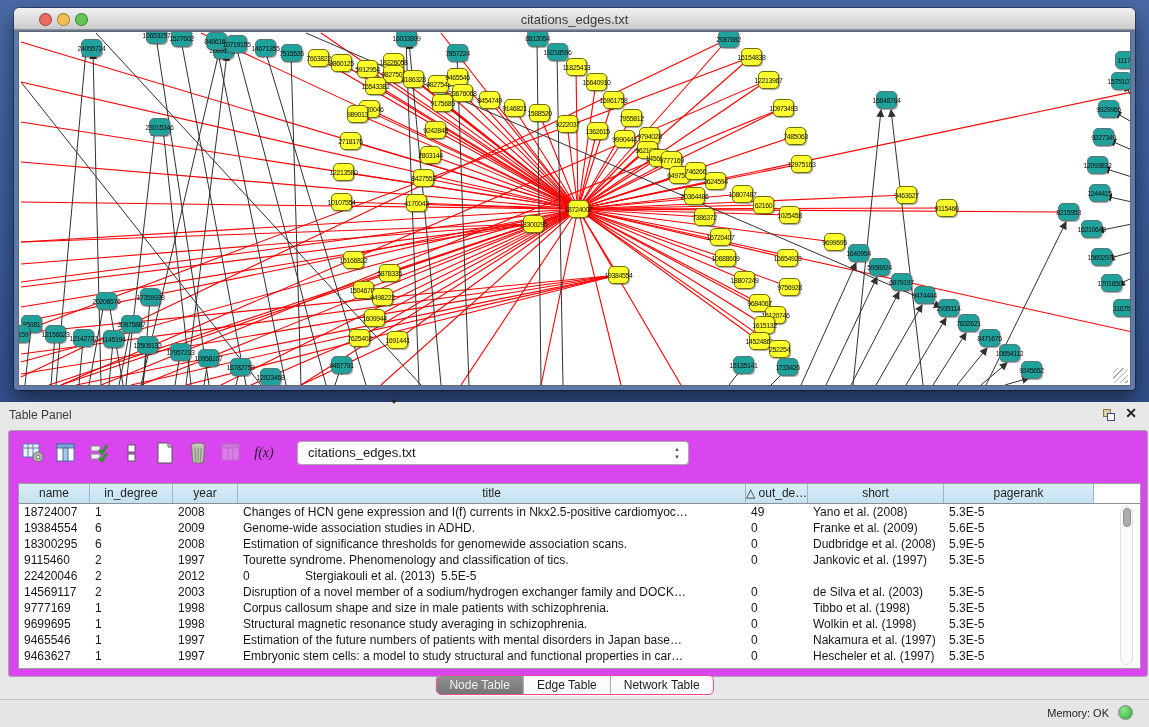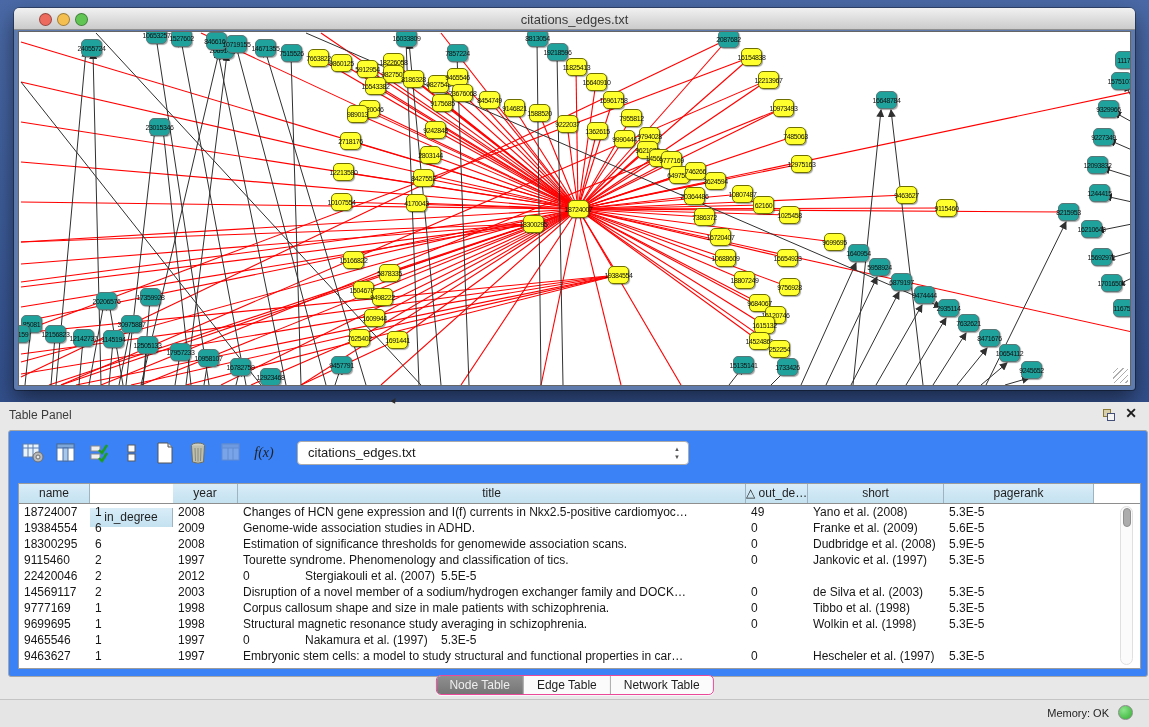--- a/index.html
+++ b/index.html
@@ -30,21 +30,21 @@
 
   
   .panel { position:absolute; left:0; top:402px; width:1149px; height:325px; background:#E8E8E8; }
   .panel-title { position:absolute; left:9px; top:6px; font-size:12px; color:#3C3C3C; }
   .float-icon { position:absolute; right:34px; top:7px; width:12px; height:12px; }
   .float-icon .sq1 { position:absolute; left:0; top:0; width:8px; height:8px; border:1.5px solid #8A7A35; background:#D8CFA8; }
   .float-icon .sq2 { position:absolute; right:0; bottom:0; width:8px; height:8px; border:1.5px solid #45507A; background:#F5F5F5; }
   .close-icon { position:absolute; right:12px; top:3px; font-size:14px; font-weight:bold; color:#1C1C1C; }
 
   .inner { position:absolute; left:8px; right:1px; top:28px; height:247px;
-           background:#3b82f6; border:1px solid #A6A6A6; border-radius:3px; }
+           background:#d946ef; border:1px solid #A6A6A6; border-radius:3px; }
   .toolbar { position:absolute; left:12px; top:7px; height:30px; display:flex; align-items:center; gap:9px; }
   .ticon { width:24px; height:24px; display:flex; align-items:center; justify-content:center; }
   .ticon.disabled { opacity:.4; }
   .fx { font-family:"Liberation Serif",serif; font-style:italic; font-size:14px; color:#222; }
   .combo { margin-left:12px; width:392px; height:24px; background:#FFF; border:1px solid #ABABAB;
            border-radius:4px; position:relative; font-size:13px; line-height:22px; padding-left:10px; color:#1A1A1A; }
   .stepper { position:absolute; right:8px; top:3px; font-size:6px; color:#555; line-height:8px; text-align:center; }
 
   .tablewrap { position:absolute; left:9px; top:52px; width:1123px; height:186px;
                background:#FFF; border:1px solid #9C9C9C; overflow:hidden; }
@@ -699,21 +699,21 @@
       </div>
       <div class="combo">
         <span>citations_edges.txt</span>
         <span class="stepper">▲<br>▼</span>
       </div>
     </div>
 
     <div class="tablewrap">
       <div class="thead">
           <div class="hcell" style="width: 71px;">name</div>
-          <div class="hcell" style="width: 83px; margin-top: 24px;">in_degree</div>
+          <div class="hcell" style="width: 83px;">in_degree</div>
           <div class="hcell" style="width: 65px;">year</div>
           <div class="hcell" style="width: 508px;">title</div>
           <div class="hcell" style="width: 62px;">△ out_de…</div>
           <div class="hcell" style="width: 136px;">short</div>
           <div class="hcell" style="width: 150px;">pagerank</div>
         </div>
       <div>
           <div class="trow">
             <div class="tcell" style="width: 71px;">18724007</div>
             <div class="tcell" style="width: 83px;">1</div>
@@ -748,21 +748,21 @@
             <div class="tcell" style="width: 508px;">Tourette syndrome. Phenomenology and classification of tics.</div>
             <div class="tcell" style="width: 62px;">0</div>
             <div class="tcell" style="width: 136px;">Jankovic et al. (1997)</div>
             <div class="tcell" style="width: 150px;">5.3E-5</div>
           </div>
           <div class="trow">
             <div class="tcell" style="width: 71px;">22420046</div>
             <div class="tcell" style="width: 83px;">2</div>
             <div class="tcell" style="width: 65px;">2012</div>
             <div class="tcell" style="width: 62px;">0</div>
-            <div class="tcell" style="width: 136px;">Stergiakouli et al. (2007)</div>
+            <div class="tcell" style="width: 136px;">Stergiakouli et al. (2013)</div>
             <div class="tcell" style="width: 150px;">5.5E-5</div>
           </div>
           <div class="trow">
             <div class="tcell" style="width: 71px;">14569117</div>
             <div class="tcell" style="width: 83px;">2</div>
             <div class="tcell" style="width: 65px;">2003</div>
             <div class="tcell" style="width: 508px;">Disruption of a novel member of a sodium/hydrogen exchanger family and DOCK…</div>
             <div class="tcell" style="width: 62px;">0</div>
             <div class="tcell" style="width: 136px;">de Silva et al. (2003)</div>
             <div class="tcell" style="width: 150px;">5.3E-5</div>
@@ -782,20 +782,21 @@
             <div class="tcell" style="width: 65px;">1998</div>
             <div class="tcell" style="width: 508px;">Structural magnetic resonance study averaging in schizophrenia.</div>
             <div class="tcell" style="width: 62px;">0</div>
             <div class="tcell" style="width: 136px;">Wolkin et al. (1998)</div>
             <div class="tcell" style="width: 150px;">5.3E-5</div>
           </div>
           <div class="trow">
             <div class="tcell" style="width: 71px;">9465546</div>
             <div class="tcell" style="width: 83px;">1</div>
             <div class="tcell" style="width: 65px;">1997</div>
+            <div class="tcell" style="width: 508px;">Estimation of the future numbers of patients with mental disorders in Japan base…</div>
             <div class="tcell" style="width: 62px;">0</div>
             <div class="tcell" style="width: 136px;">Nakamura et al. (1997)</div>
             <div class="tcell" style="width: 150px;">5.3E-5</div>
           </div>
           <div class="trow">
             <div class="tcell" style="width: 71px;">9463627</div>
             <div class="tcell" style="width: 83px;">1</div>
             <div class="tcell" style="width: 65px;">1997</div>
             <div class="tcell" style="width: 508px;">Embryonic stem cells: a model to study structural and functional properties in car…</div>
             <div class="tcell" style="width: 62px;">0</div>

